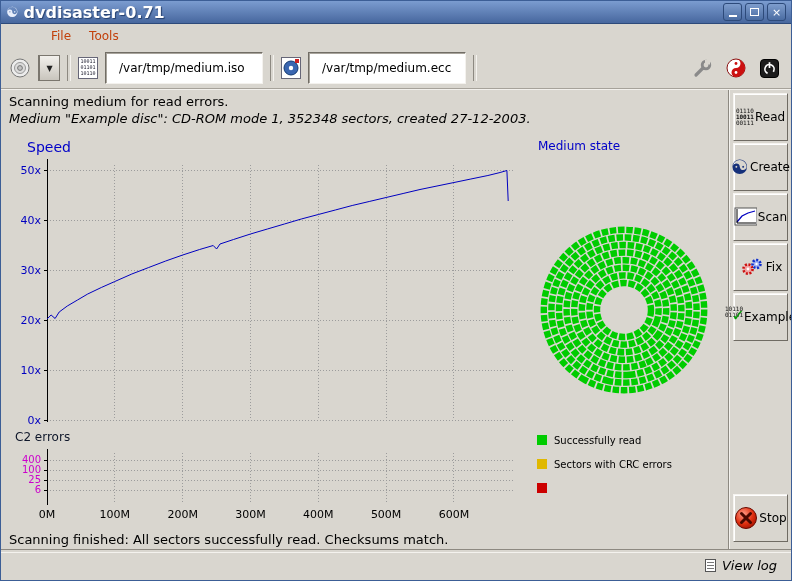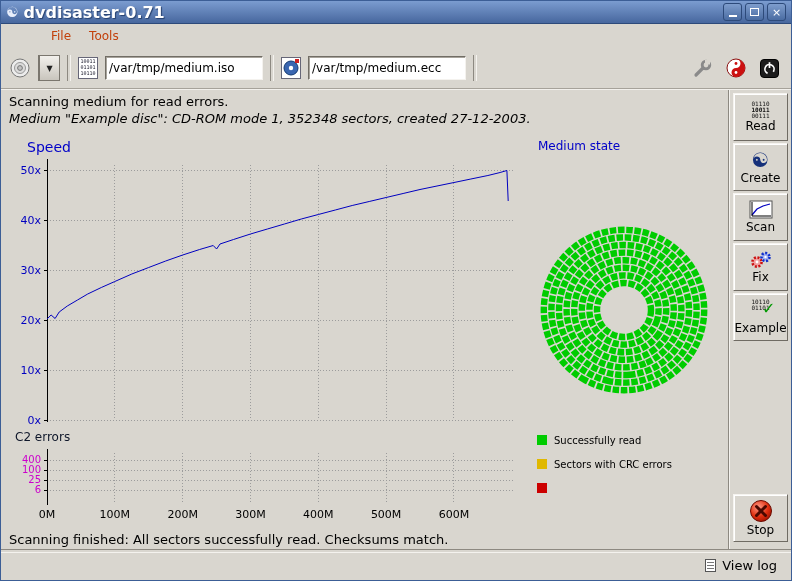--- a/index.html
+++ b/index.html
@@ -18,21 +18,21 @@
   .menubar{position:absolute;left:0;top:23px;width:790px;height:24px;display:flex;align-items:center;font-size:12px;color:#c2410c;margin-left:41px;}
   .menu-item{padding:3px 9px;}
   .menu-help{margin-left:auto;padding:3px 12px;text-align:center;}
 
   
   .toolbar{position:absolute;left:0;top:47px;width:790px;height:41px;display:flex;align-items:center;padding:0 8px;gap:7px;box-sizing:border-box;border-bottom:1px solid #a6a29a;box-shadow:0 1px 0 #f2f0ec;}
   .tb-sep{width:2px;height:26px;border-left:1px solid #8d8981;border-right:1px solid #f4f2ee;}
   .combo{display:flex;height:26px;border:1px solid #7a766e;background:#fff;align-items:center;box-sizing:border-box;}
   .combo-text{padding:0 8px;font-size:12px;white-space:nowrap;}
   .combo-arrow{width:19px;height:24px;background:linear-gradient(#f2f0ec,#c9c5bd);border-left:1px solid #7a766e;display:flex;align-items:center;justify-content:center;font-size:8px;color:#222;}
-  .entry{height:24px;width:158px;background:#fff;border:1px solid;border-color:#716d65 #f4f2ee #f4f2ee #716d65;box-shadow:inset 1px 1px 0 #a8a49c;font-size:12px;padding:0 3px;font-family:"DejaVu Sans","Liberation Sans",sans-serif;box-sizing:border-box;}
+  .entry{height:32px;width:158px;background:#fff;border:1px solid;border-color:#716d65 #f4f2ee #f4f2ee #716d65;box-shadow:inset 1px 1px 0 #a8a49c;font-size:12px;padding:0 13px;font-family:"DejaVu Sans","Liberation Sans",sans-serif;box-sizing:border-box;}
   .mini-icon{width:20px;height:22px;background:#fff;border:1px solid #667;box-sizing:border-box;overflow:hidden;}
   .mini-binary{font-family:"DejaVu Sans Mono","Liberation Mono",monospace;font-size:5px;line-height:6px;color:#223;text-align:center;}
   .tb-right{margin-left:auto;display:flex;align-items:center;gap:14px;padding-right:4px;}
 
   
   .status1{position:absolute;left:8px;top:93px;font-size:13px;color:#000;}
   .status2{position:absolute;left:8px;top:110px;font-size:13px;font-style:italic;color:#000;}
 
   
   .lbl-speed{position:absolute;left:26px;top:138px;font-size:14px;color:#0000c8;}
@@ -51,35 +51,35 @@
   .xlab{fill:#000;font-size:11px;text-anchor:middle;font-family:"DejaVu Sans",sans-serif;}
 
   
   .legend{position:absolute;left:536px;top:427px;}
   .legend-row{display:flex;align-items:center;height:24px;gap:7px;}
   .legend-swatch{width:10px;height:10px;}
   .legend-label{font-size:10px;color:#000;}
 
   
   .sidebar{position:absolute;left:727px;top:89px;width:63px;height:459px;border-left:1px solid #8d8981;box-shadow:inset 1px 0 0 #f4f2ee;}
-  .side-btn{position:absolute;left:4px;width:55px;height:48px;background:#d9d6cf;border:1px solid;border-color:#f6f4f0 #6f6b63 #6f6b63 #f6f4f0;box-shadow:inset 1px 1px 0 #fff;display:flex;flex-direction:column;align-items:center;justify-content:center;gap:1px;box-sizing:border-box;cursor:default;}
+  .side-btn{position:absolute;left:4px;width:55px;height:48px;background:#d9d6cf;border:1px solid;border-color:#f6f4f0 #6f6b63 #6f6b63 #f6f4f0;box-shadow:inset 1px 1px 0 #fff;display:flex;align-items:center;justify-content:center;gap:1px;box-sizing:border-box;cursor:default;}
   .side-btn-label{font-size:12px;color:#000;line-height:13px;}
   .binary{font-family:"DejaVu Sans Mono","Liberation Mono",monospace;font-size:6px;line-height:6px;color:#111;text-align:center;}
   .binary .bold{font-weight:bold;}
   .yinyang{font-size:20px;line-height:22px;color:#15307a;}
   .verify-icon{position:relative;width:26px;height:22px;}
   .verify-check{position:absolute;right:-2px;top:2px;color:#009900;font-weight:bold;font-size:16px;line-height:16px;}
 
   
   .footer-status{position:absolute;left:8px;top:531px;font-size:13px;color:#000;}
   .bottom-rule{position:absolute;left:0;top:548px;width:790px;height:2px;border-top:1px solid #8d8981;border-bottom:1px solid #f4f2ee;}
   .viewlog{position:absolute;right:8px;top:553px;height:22px;display:flex;align-items:center;gap:6px;padding:0 6px;}
   .viewlog-icon{width:11px;height:13px;background:#fff;border:1px solid #555;display:flex;flex-direction:column;justify-content:space-evenly;padding:0 1px;box-sizing:border-box;}
   .viewlog-icon div{height:1px;background:#777;}
-  .viewlog-label{font-size:13px;color:#000;}
+  .viewlog-label{font-size:13px;color:#000;font-style:italic;}
 </style>
 </head>
 <body>
 
 <div class="window">
 
   <div class="titlebar">
     <span class="titlebar-icon">☯</span>
     <span class="titlebar-text">dvdisaster-0.71</span>
     <div class="win-buttons">

